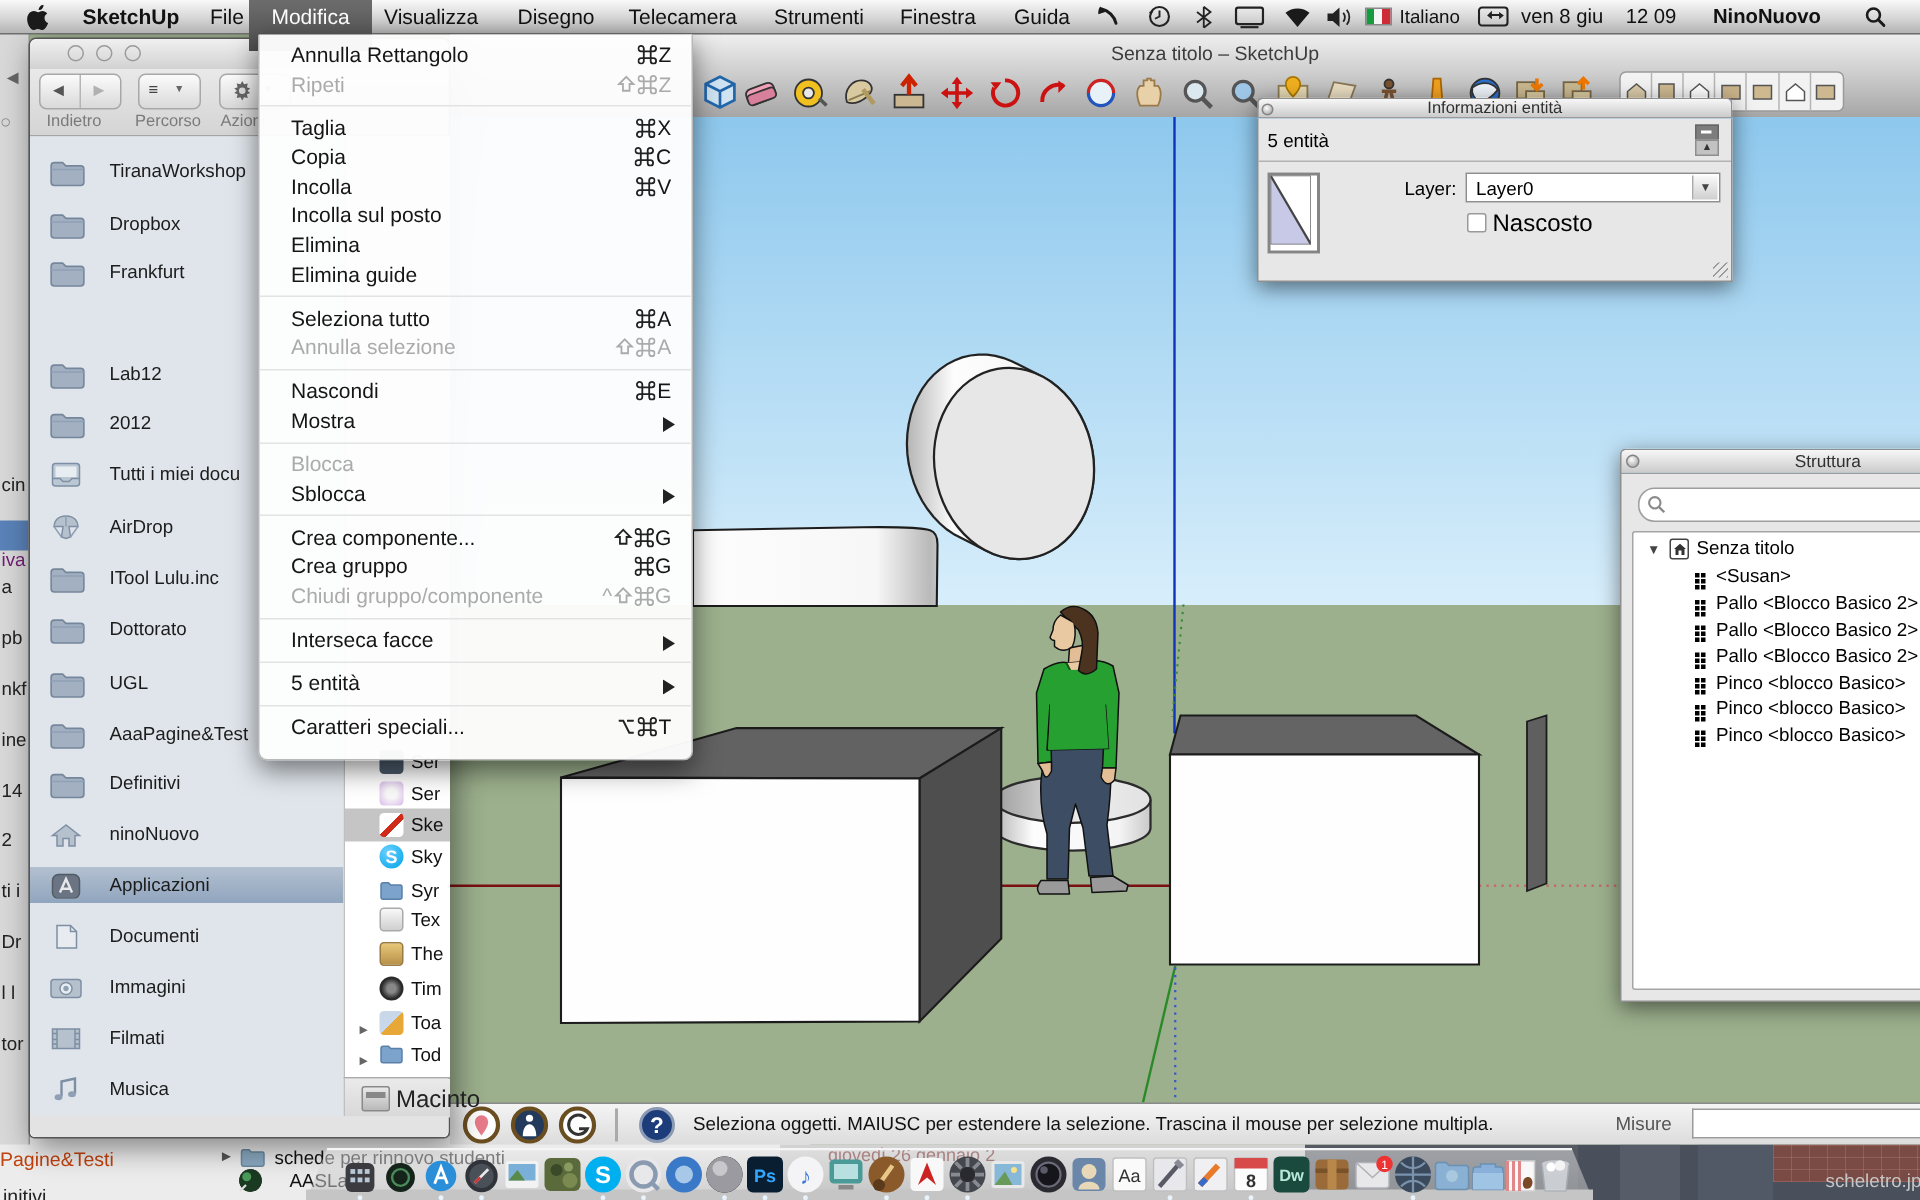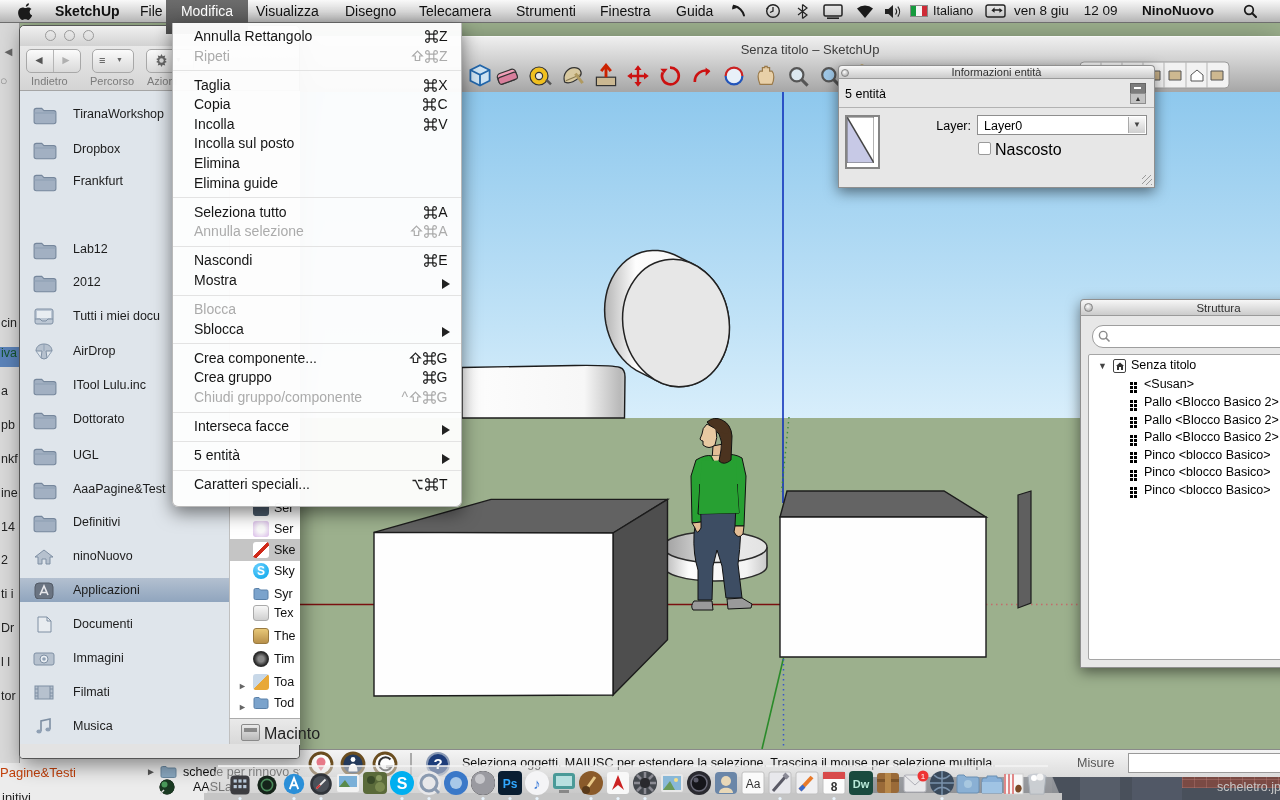--- a/index.html
+++ b/index.html
@@ -11,21 +11,21 @@
 
 #menu{left:172px;top:23px;width:290px;z-index:95;background:rgba(253,253,253,.97);border:1px solid #b9b9b9;border-top:none;border-radius:0 0 6px 6px;box-shadow:0 6px 18px rgba(0,0,0,.5);padding:4px 0 11px;box-sizing:border-box}
 .mrow{height:19.6px;line-height:19.6px;font-size:14px;color:#151515;padding-left:21px;position:relative;white-space:nowrap}
 .mrow.dis{color:#ababab}
 .msep{height:9.5px;position:relative}
 .msep:after{content:"";position:absolute;left:0;right:0;top:4px;border-top:1px solid #e3e3e3}
 .sc{position:absolute;right:13px;top:0;letter-spacing:.5px}
 .sub{position:absolute;right:11px;top:4.5px;font-size:11px;color:#222}
 .ks{vertical-align:-2px;margin-right:1px}
 
-#su{left:300px;top:36px;width:980px;height:659px;z-index:10;box-shadow:0 10px 30px rgba(0,0,0,.5)}
+#su{left:300px;top:22px;width:980px;height:659px;z-index:10;box-shadow:0 10px 30px rgba(0,0,0,.5)}
 #suhead{position:absolute;left:0;top:0;width:980px;height:55px;background:linear-gradient(#efefef,#cfcfcf 45%,#a6a6a6);border-bottom:1px solid #636363;border-top:1px solid #f8f8f8}
 #sutitle{position:absolute;left:0;top:5px;width:1020px;text-align:center;font-size:13px;color:#3c3c3c}
 #suvp{position:absolute;left:0;top:56px;width:980px;height:657px}
 #sustatus{position:absolute;left:0;top:713px;width:980px;height:28px;background:linear-gradient(#f4f4f4,#dcdcdc);border-top:1px solid #8a8a8a;box-sizing:border-box}
 
 .pal{position:absolute;z-index:40;border-radius:5px 5px 2px 2px;box-shadow:0 4px 14px rgba(0,0,0,.5)}
 .paltit{position:absolute;left:0;top:0;width:100%;text-align:center;background:linear-gradient(#f7f7f7,#cbcbcb);border:1px solid #8f8f8f;border-bottom:1px solid #9a9a9a;border-radius:4px 4px 0 0;box-sizing:border-box;color:#303030}
 .palclose{position:absolute;border-radius:50%;background:radial-gradient(circle at 40% 35%,#fdfdfd,#b8b8b8 70%,#8f8f8f);border:1px solid #848484;box-sizing:border-box}
 .palbody{position:absolute;left:0;width:100%;background:#e7e7e7;border:1px solid #8f8f8f;border-top:none;box-sizing:border-box}
 .grip{position:absolute;right:2px;bottom:2px;width:10px;height:10px;background:
@@ -57,21 +57,21 @@
 #bbr{left:1052px;top:763px;width:228px;height:37px;background:#49505b;z-index:3}
 </style></head>
 <body>
 <div id="scr">
 
 <div class="abs" id="lstrip">
   <div class="lfrag" style="top:22px;left:2px;font-size:13px;color:#666">◄</div>
   <div class="lfrag" style="top:52px;left:0;color:#888">○</div>
   <div class="lfrag" style="top:294px">cin</div>
   <div class="abs" style="left:0;top:325px;width:19px;height:20px;background:#5a82b8"></div>
-  <div class="lfrag" style="top:324px;color:#14532d">iva</div>
+  <div class="lfrag" style="top:344px;color:#701a75">iva</div>
   <div class="lfrag" style="top:362px">a</div>
   <div class="lfrag" style="top:396px">pb</div>
   <div class="lfrag" style="top:430px">nkf</div>
   <div class="lfrag" style="top:464px">ine</div>
   <div class="lfrag" style="top:498px">14</div>
   <div class="lfrag" style="top:531px">2</div>
   <div class="lfrag" style="top:565px">ti i</div>
   <div class="lfrag" style="top:599px">Dr</div>
   <div class="lfrag" style="top:633px">l l</div>
   <div class="lfrag" style="top:667px">tor</div>

